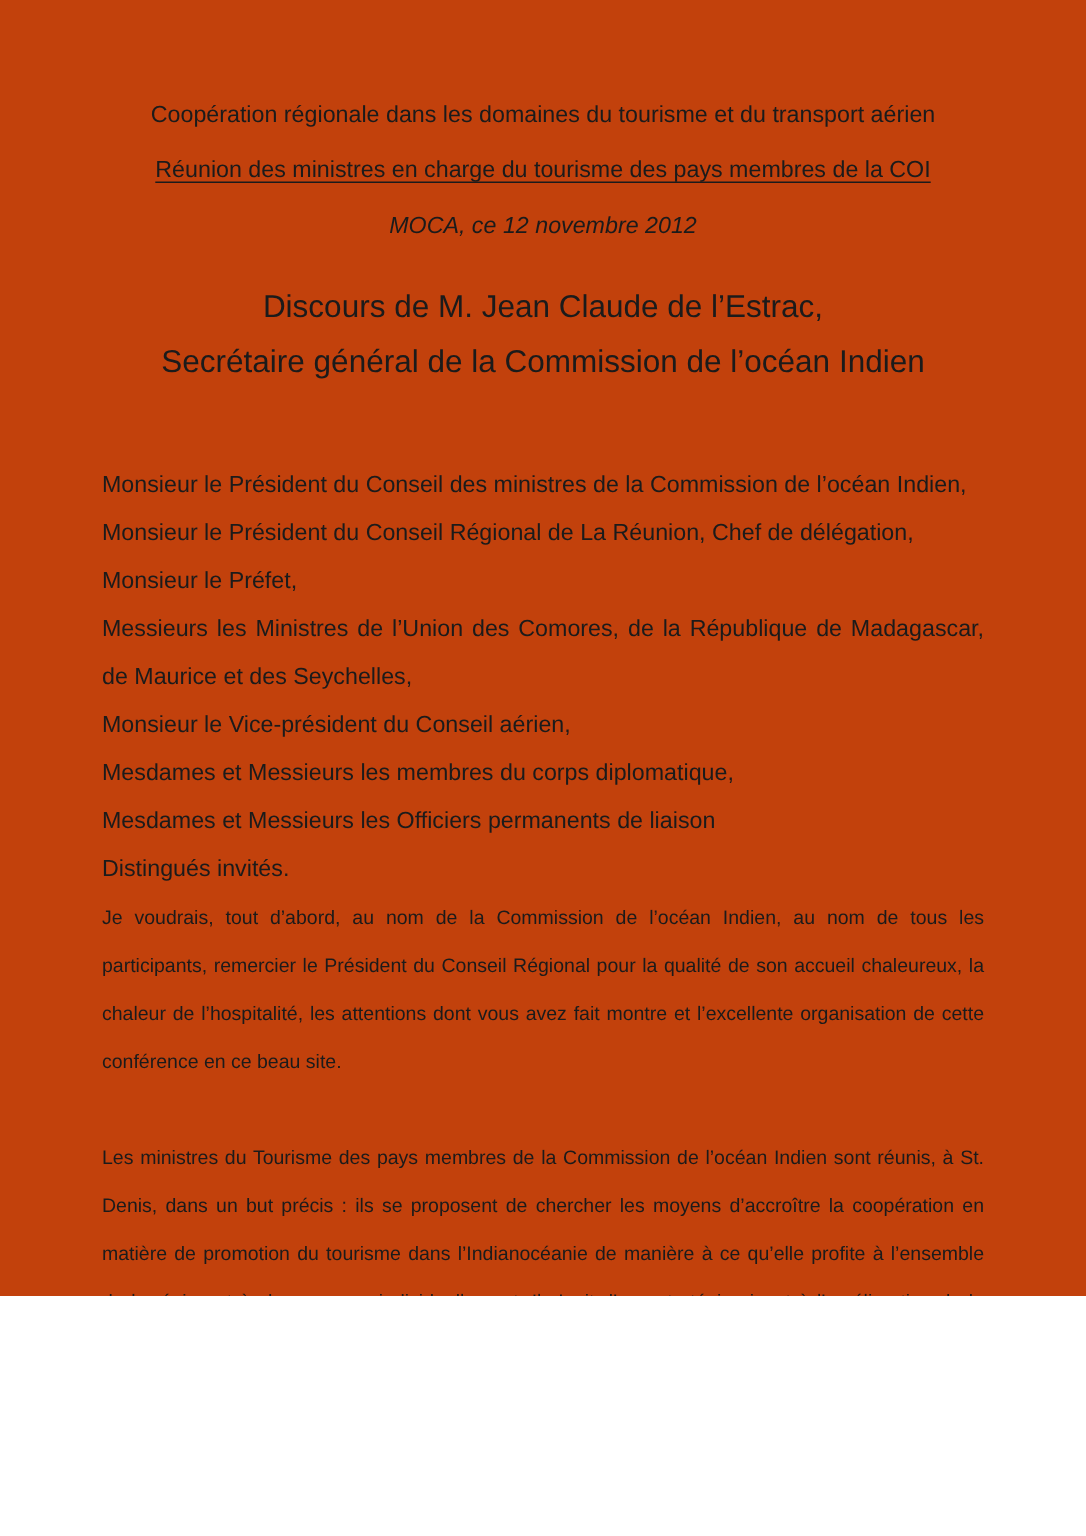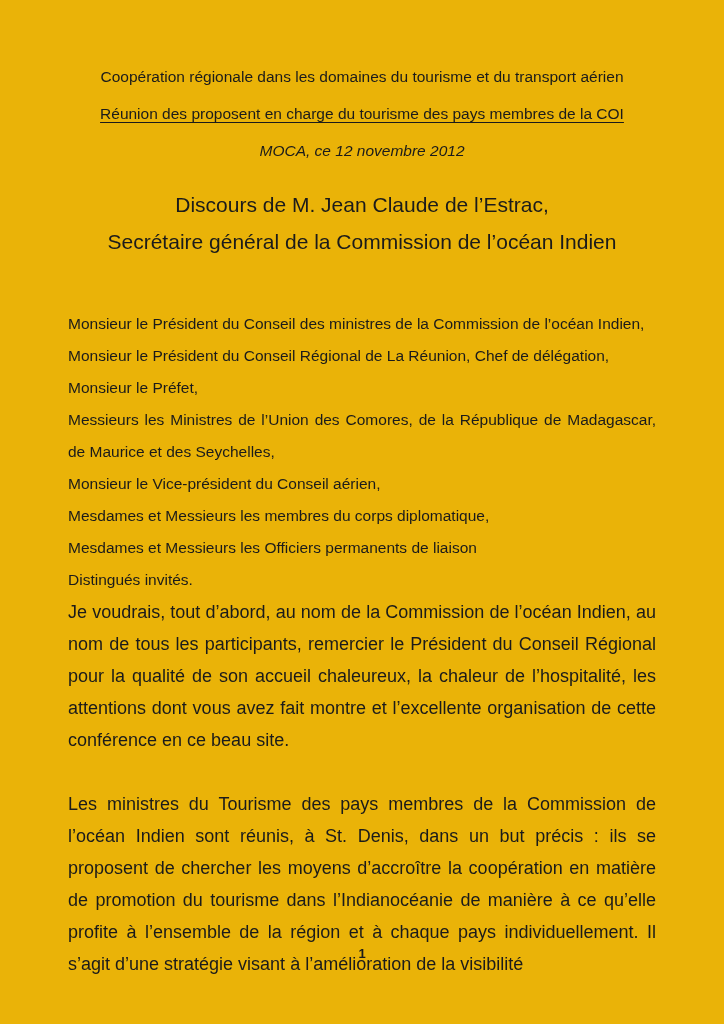--- a/index.html
+++ b/index.html
@@ -3,24 +3,24 @@
 <meta charset="utf-8">
 <style>
   html, body {
     margin: 0;
     padding: 0;
     background: #ffffff;
   }
   .page {
     position: relative;
     width: 724px;
-    height: 1024px;
+    height: 864px;
     box-sizing: border-box;
     padding: 58px 68px 0 68px;
-    background: #eab308;
+    background: #c2410c;
     color: #1b1b1b;
     font-family: "Liberation Sans", sans-serif;
     overflow: hidden;
   }
   .doc-header {
     text-align: center;
     font-size: 15.5px;
     line-height: 37px;
     margin-bottom: 17px;
   }
@@ -38,21 +38,21 @@
     font-size: 21px;
     line-height: 37px;
     margin-bottom: 48px;
   }
   .salutations {
     font-size: 15.5px;
     line-height: 32px;
     text-align: justify;
   }
   .body-para {
-    font-size: 18px;
+    font-size: 13px;
     line-height: 32px;
     text-align: justify;
     margin: 0 0 32px 0;
   }
   .page-footer {
     position: absolute;
     left: 0;
     right: 0;
     top: 944px;
     text-align: center;
@@ -62,21 +62,21 @@
     font-size: 13px;
   }
 </style>
 </head>
 <body>
 
 <div class="page">
 
   <div class="doc-header">
     <div class="h-line">Coopération régionale dans les domaines du tourisme et du transport aérien</div>
-    <div class="h-line underlined">Réunion des proposent en charge du tourisme des pays membres de la COI</div>
+    <div class="h-line underlined">Réunion des ministres en charge du tourisme des pays membres de la COI</div>
     <div class="h-line date">MOCA, ce 12 novembre 2012</div>
   </div>
 
   <div class="doc-title">
     <div class="t-line">Discours de M. Jean Claude de l’Estrac,</div>
     <div class="t-line">Secrétaire général de la Commission de l’océan Indien</div>
   </div>
 
   <div class="salutations">
     <div class="sal-line">Monsieur le Président du Conseil des ministres de la Commission de l’océan Indien,</div>

